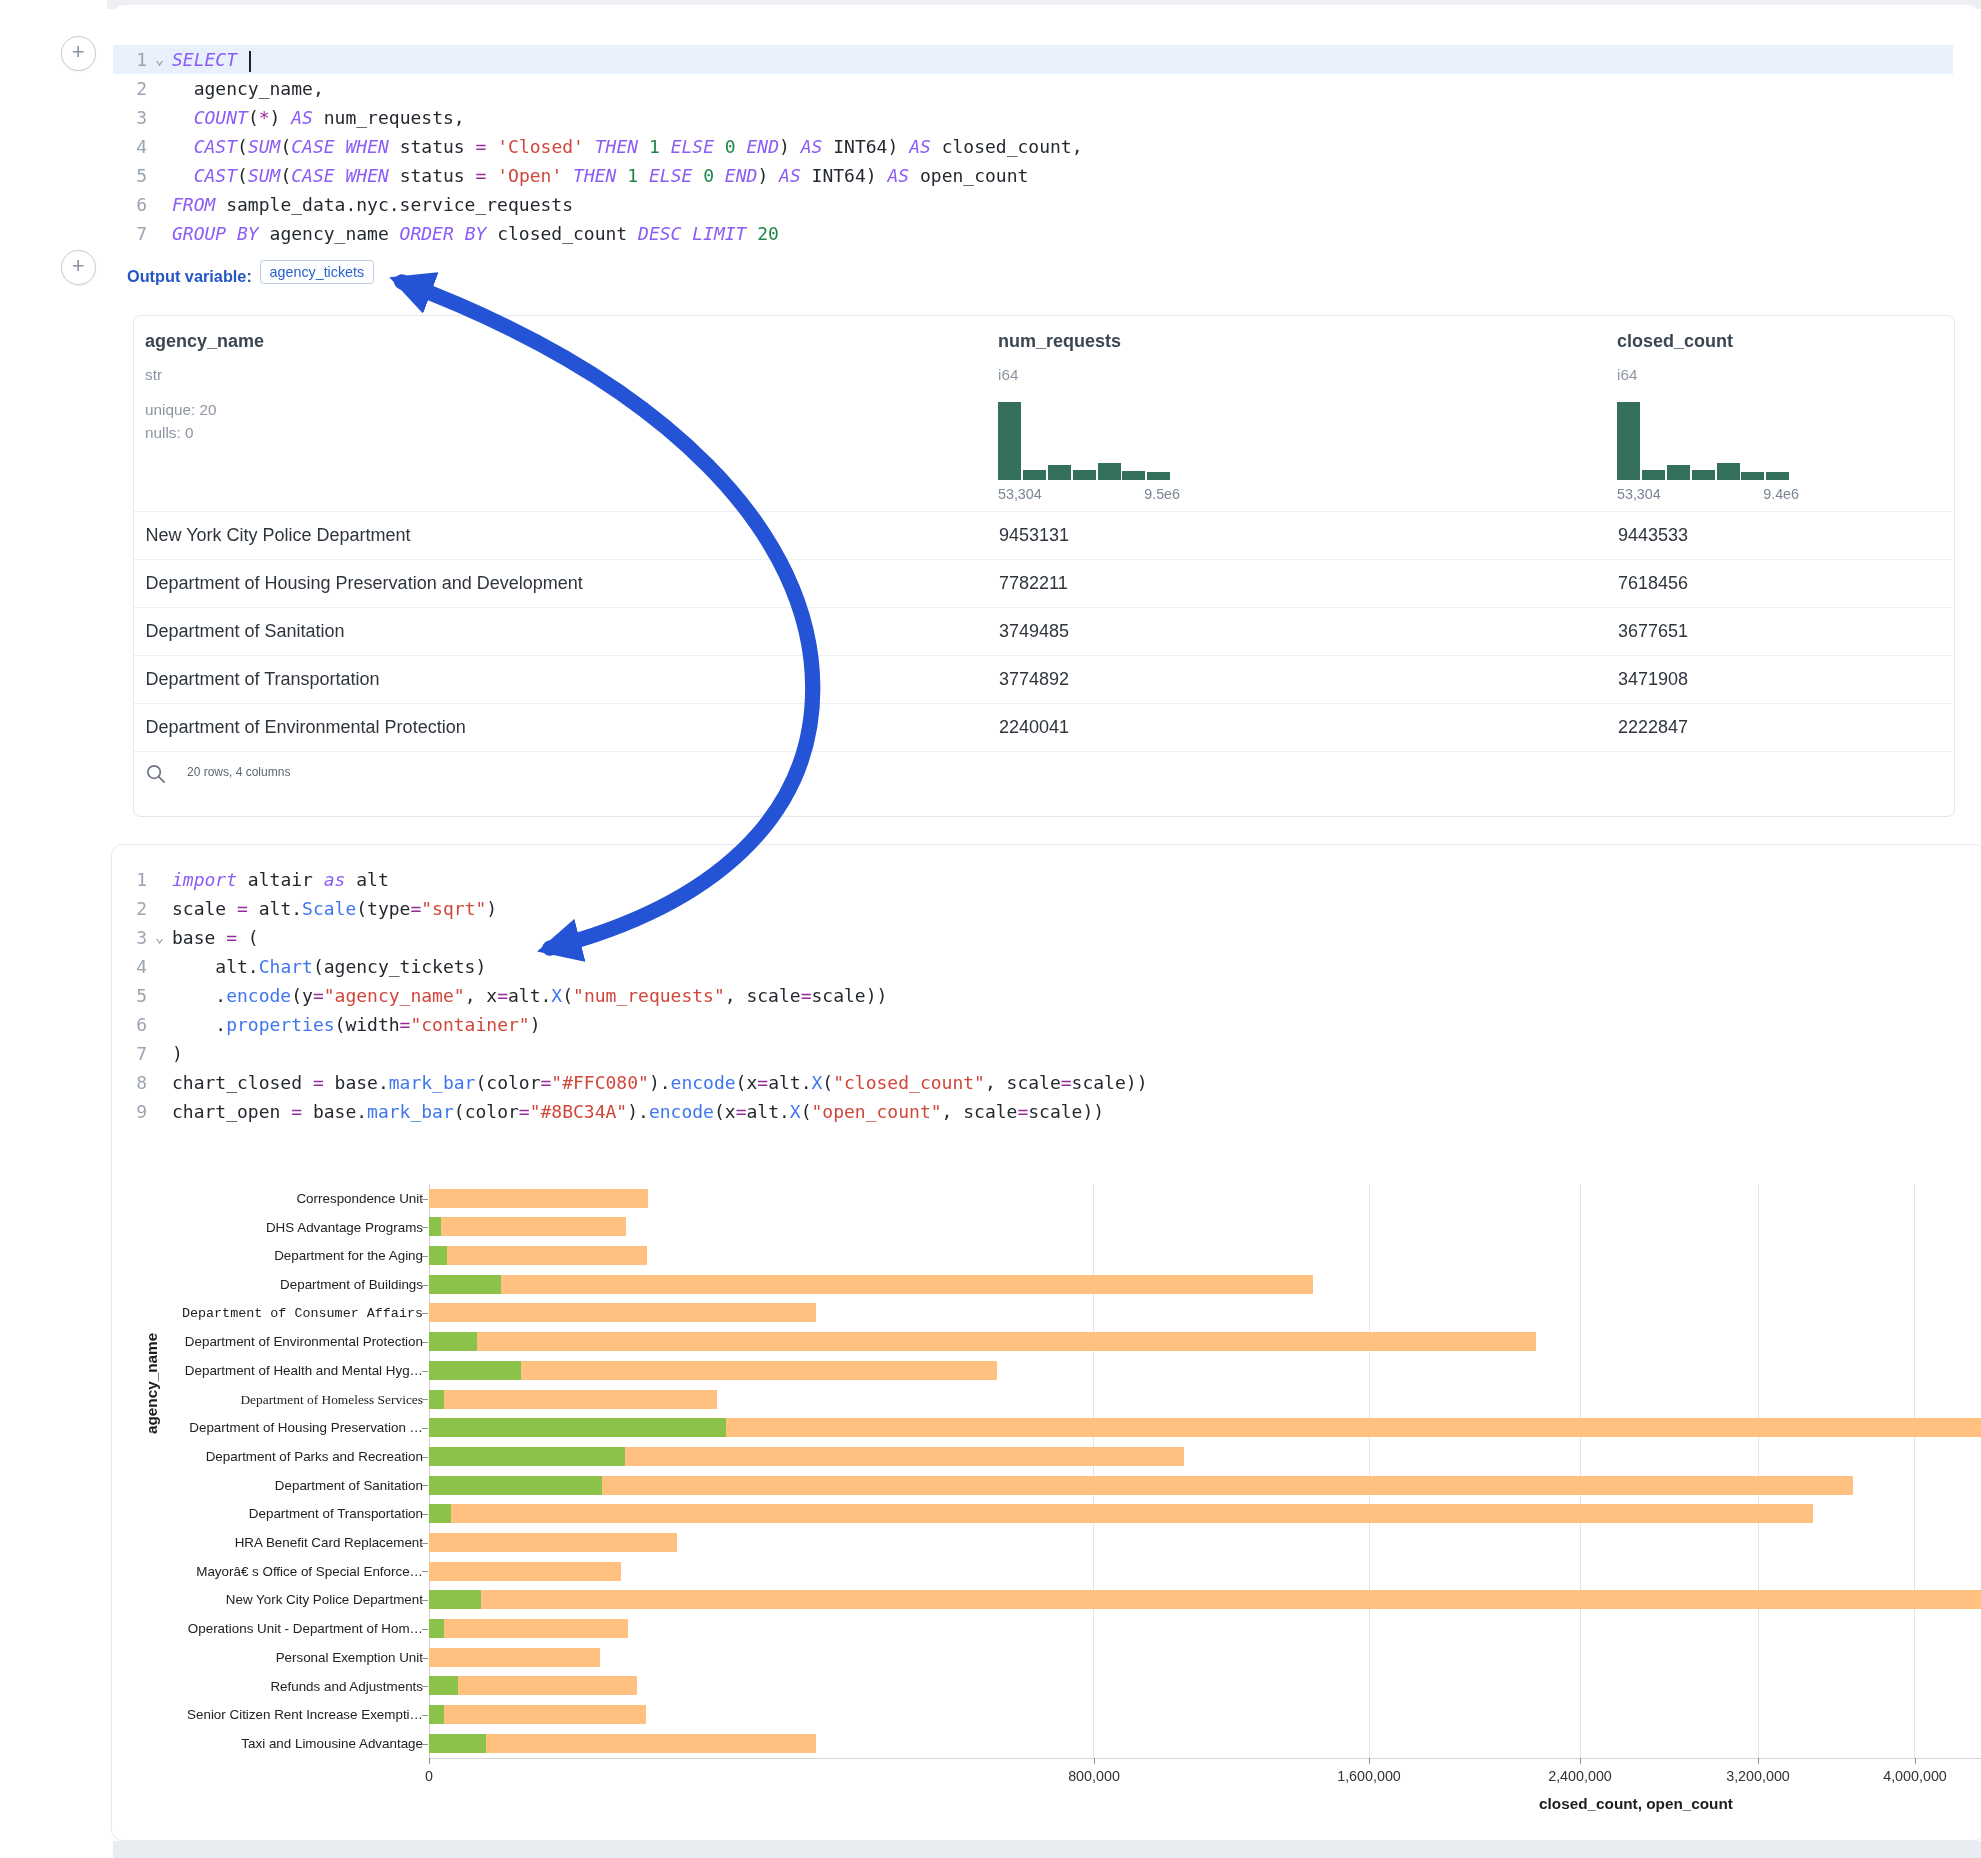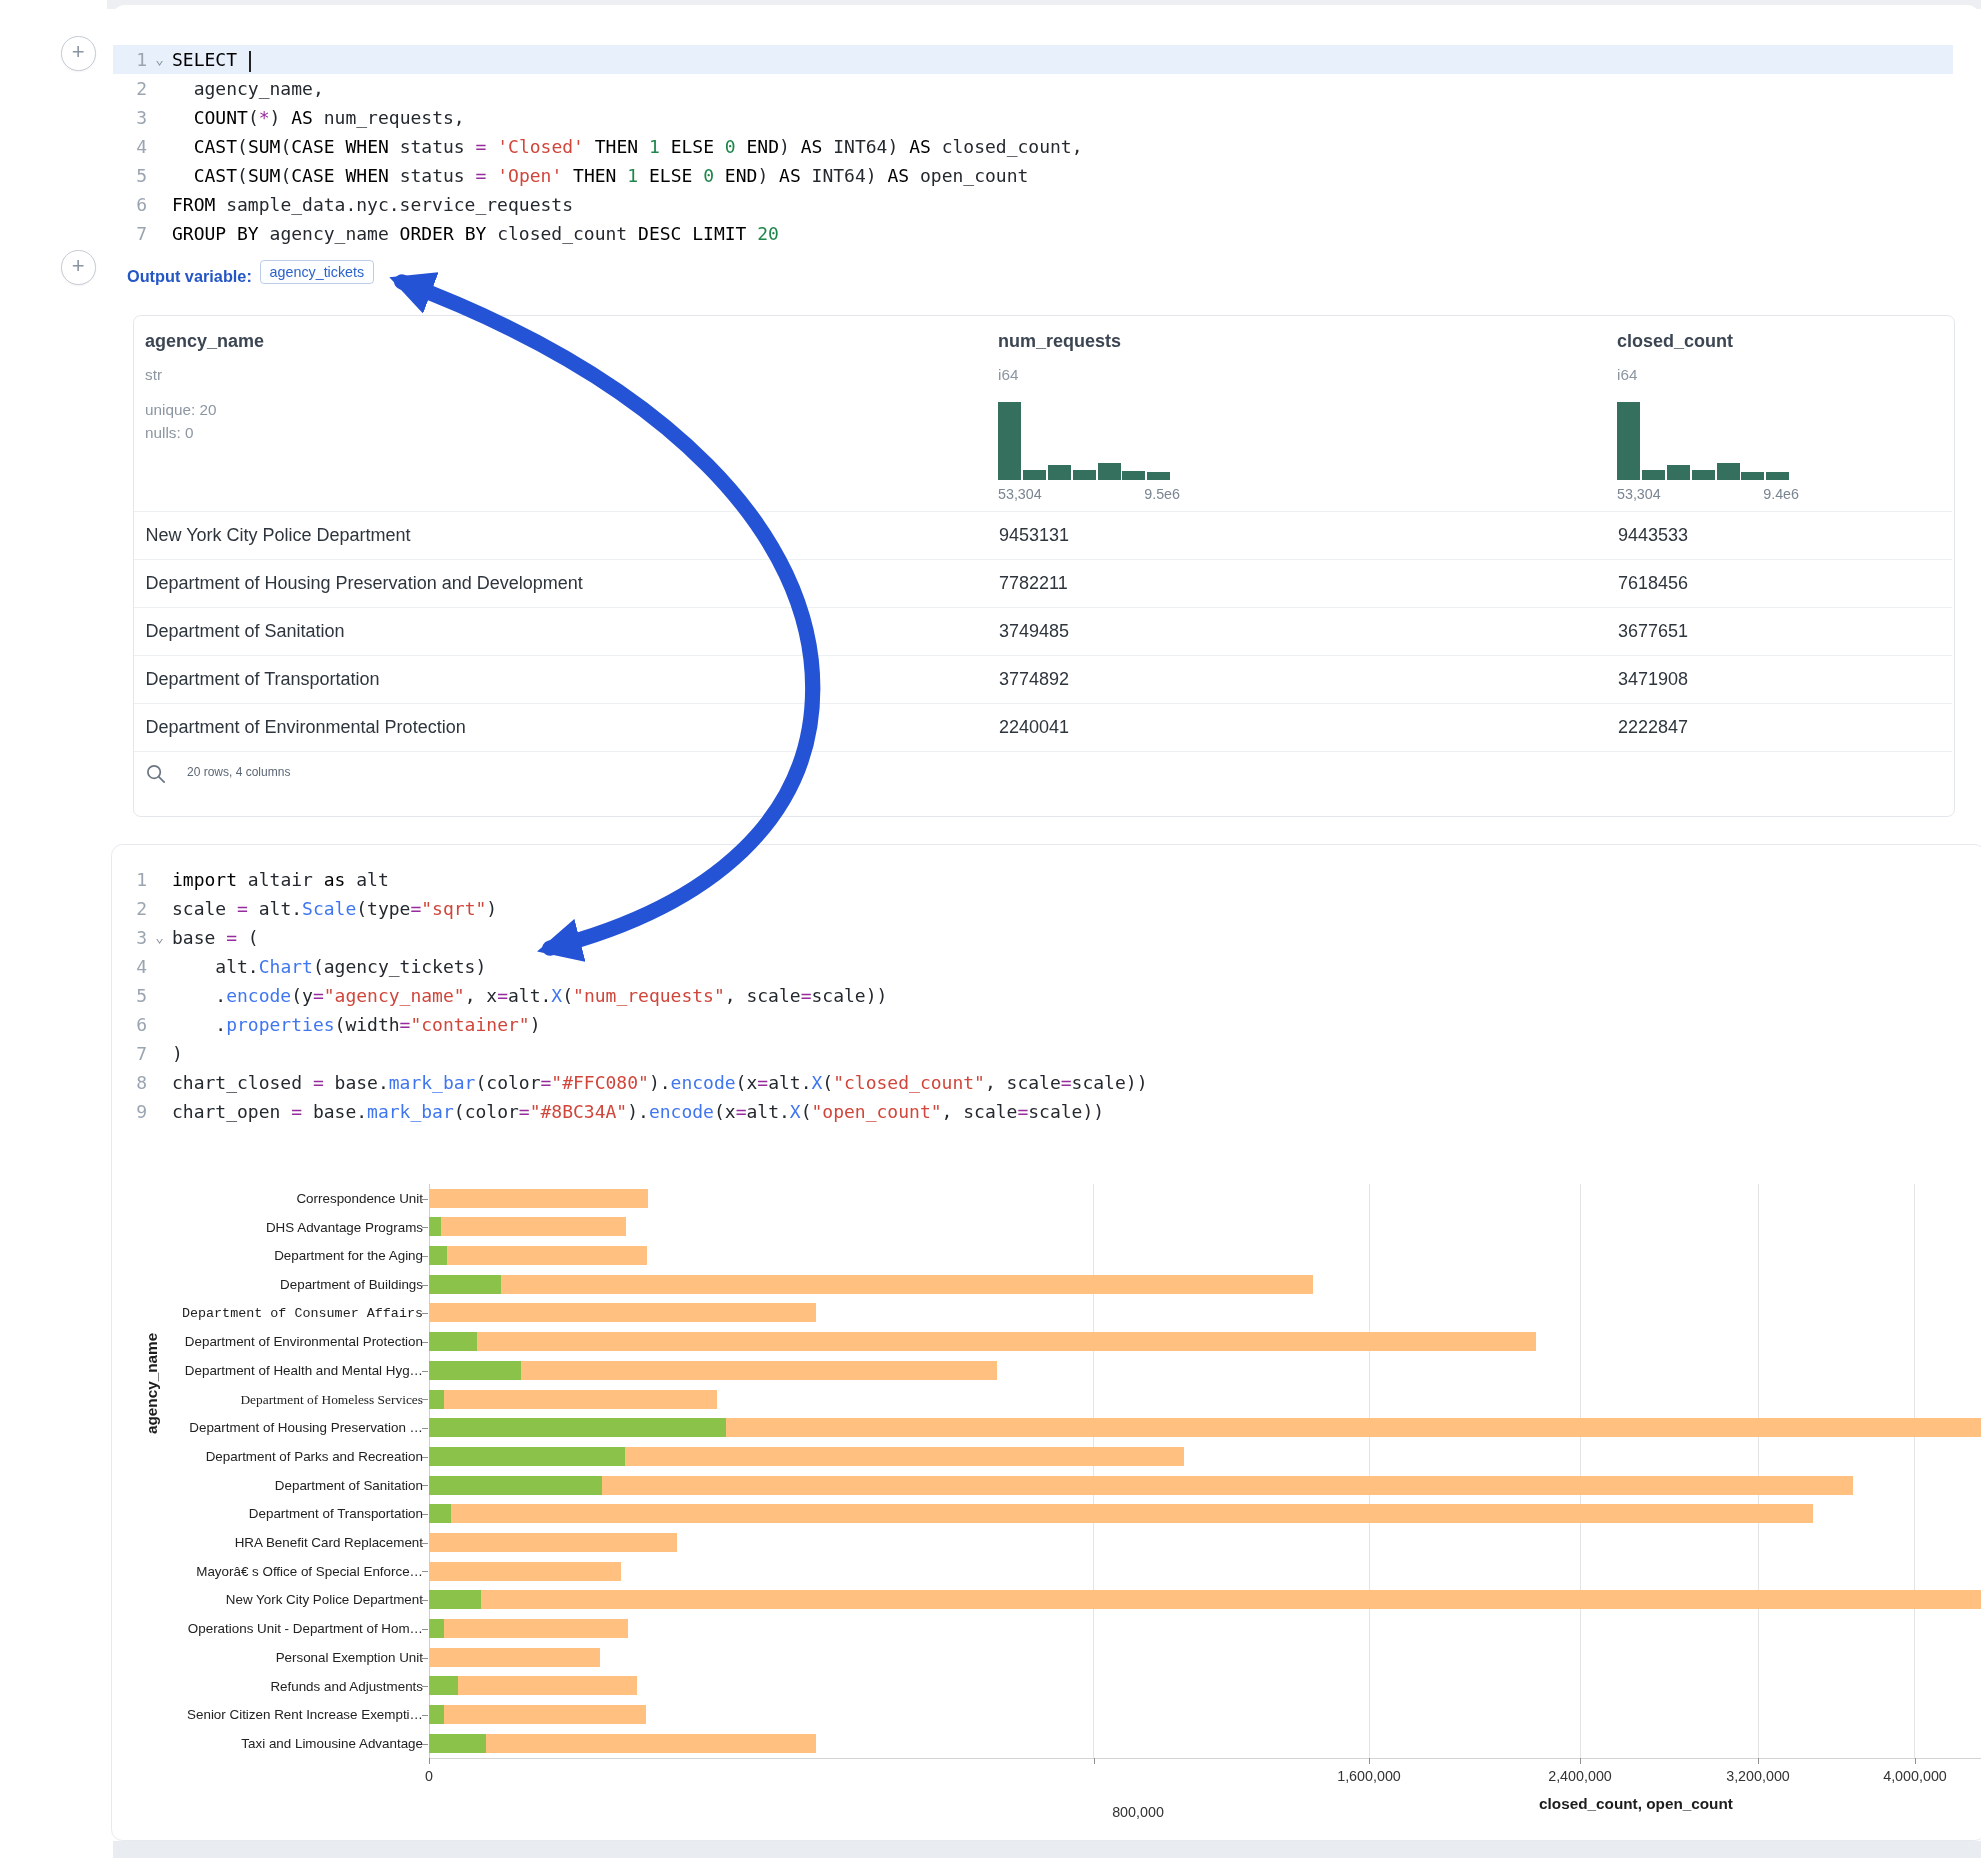--- a/index.html
+++ b/index.html
@@ -16,21 +16,21 @@
   .plus-btn{width:32.5px;height:32.5px;border-radius:50%;border:1.4px solid #c6ccd4;background:#fff;
             color:#8b95a1;font-size:22px;line-height:30px;text-align:center;box-shadow:0 1px 1.9px rgba(0,0,0,.05);}
 
   
   .code-block{font-family:"DejaVu Sans Mono","Liberation Mono",monospace;font-size:18px;}
   .code-line{display:flex;height:29px;line-height:29px;white-space:pre;}
   .code-line.active{background:#e8f0fc;}
   .gutter{width:34px;text-align:right;color:#9aa5b1;flex:none;}
   .chev{width:25px;text-align:center;color:#8b95a1;font-size:14.3px;flex:none;}
   .code-text{white-space:pre;}
-  .tok-k{color:#000000;}
+  .tok-k{color:#8b5cf6;font-style:italic;}
   .tok-s{color:#d0463b;}
   .tok-n{color:#1d8649;}
   .tok-o{color:#962b9e;}
   .tok-f{color:#3f76f0;}
   .tok-t{color:#24292f;}
   .cursor{display:inline-block;width:1.9px;height:21px;background:#222;vertical-align:middle;margin-left:1px;}
 
   
   .outvar-label{font-weight:bold;font-size:16.3px;color:#2456c4;}
   .outvar-chip{font-size:14.3px;color:#2b62cc;border:1px solid #bccbe8;border-radius:3.8px;background:#fdfeff;
@@ -242,21 +242,21 @@
       <div class="bar" style="left: 0px; top: 320px; width: 22px; background: rgb(139, 195, 74);"></div>
       <div class="bar" style="left: 0px; top: 406px; width: 52px; background: rgb(139, 195, 74);"></div>
       <div class="bar" style="left: 0px; top: 435px; width: 15.3px; background: rgb(139, 195, 74);"></div>
       <div class="bar" style="left: 0px; top: 492px; width: 29px; background: rgb(139, 195, 74);"></div>
       <div class="bar" style="left: 0px; top: 521px; width: 15.3px; background: rgb(139, 195, 74);"></div>
       <div class="bar" style="left: 0px; top: 550px; width: 57px; background: rgb(139, 195, 74);"></div>
     </div>
   <div class="abs axis-bottom"></div>
   <div class="abs" id="xlabels" style="left:0;top:1768px;width:1982px;height:23px;">
       <div class="x-tick-label" style="left: 429px;">0</div>
-      <div class="x-tick-label" style="left: 1138px; margin-top: 36px;">800,000</div>
+      <div class="x-tick-label" style="left: 1094px;">800,000</div>
       <div class="x-tick-label" style="left: 1369px;">1,600,000</div>
       <div class="x-tick-label" style="left: 1580px;">2,400,000</div>
       <div class="x-tick-label" style="left: 1758px;">3,200,000</div>
       <div class="x-tick-label" style="left: 1915px;">4,000,000</div>
     </div>
   <div class="abs axis-title" style="left:143px;top:1434px;transform:rotate(-90deg);transform-origin:left top;">agency_name</div>
   <div class="abs axis-title" style="left:1636px;top:1795px;transform:translateX(-50%);">closed_count, open_count</div>
 
   <svg class="overlay" width="1982" height="1858" viewBox="0 0 2073 1944">
     <defs>

